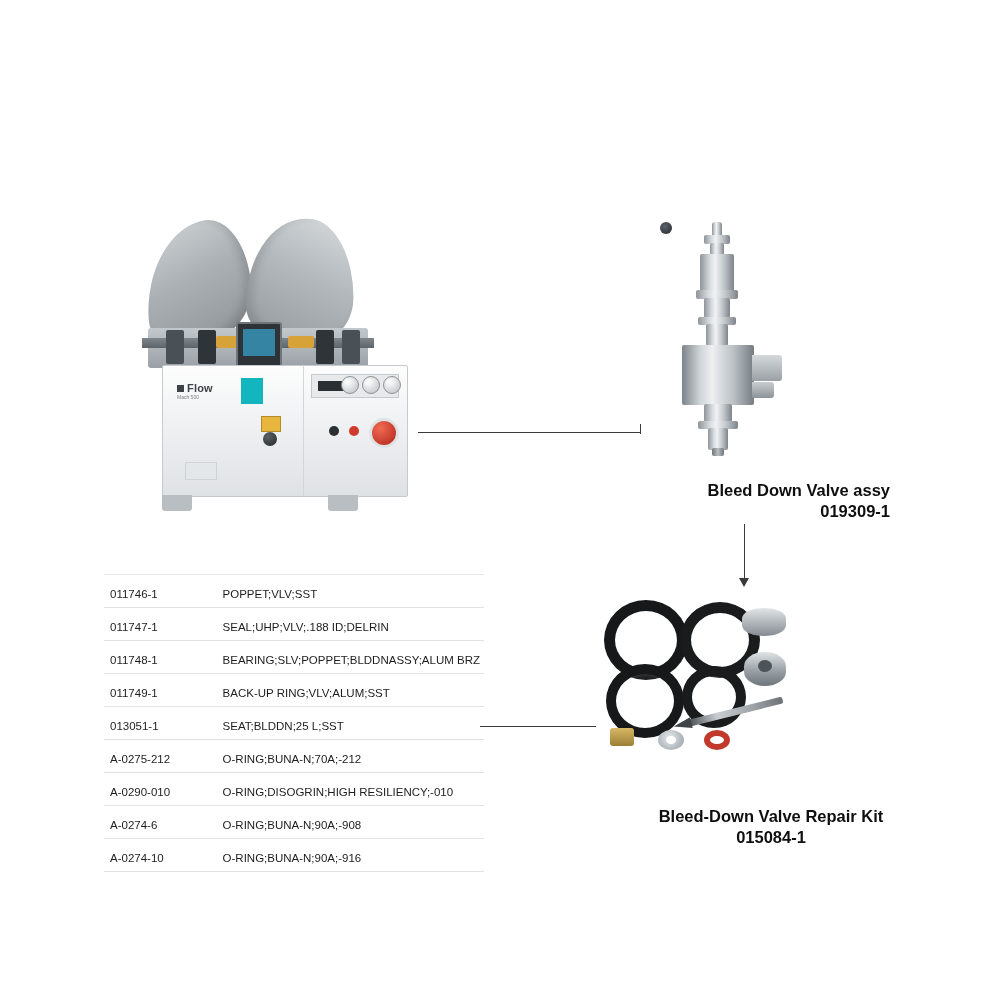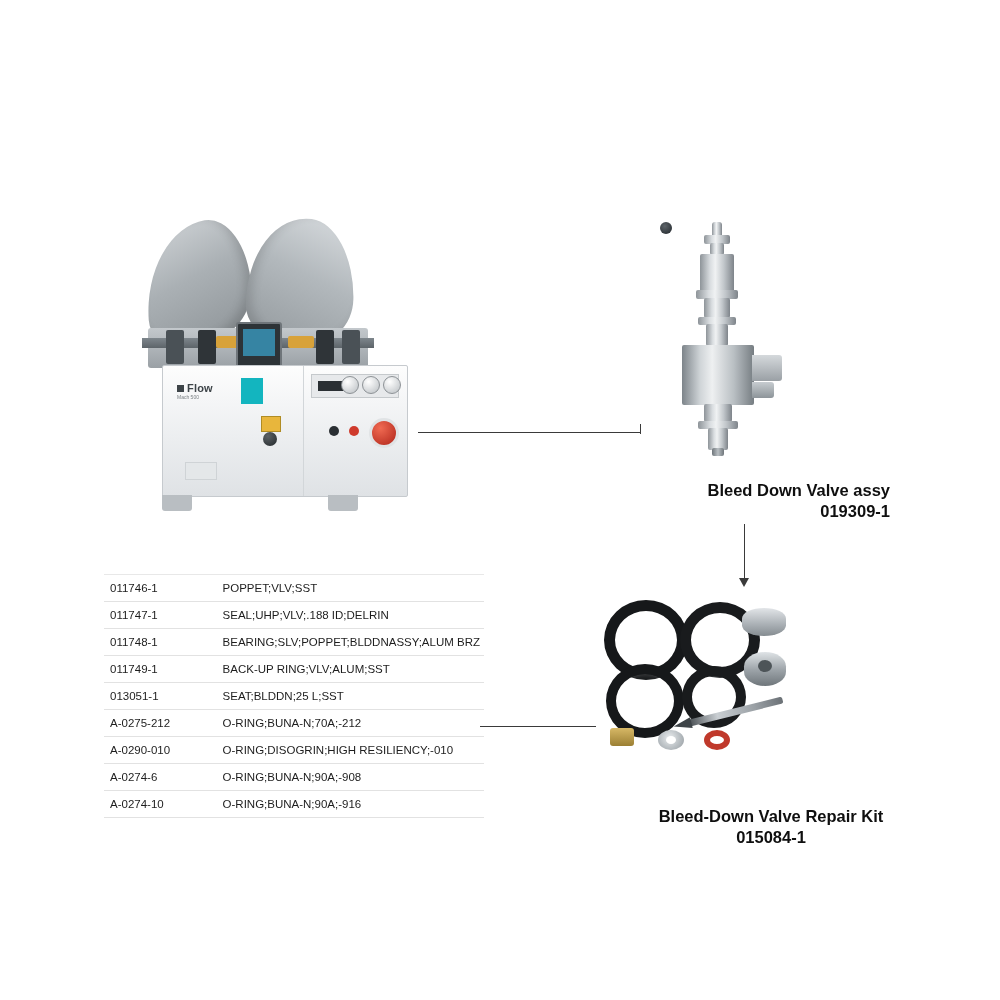--- a/index.html
+++ b/index.html
@@ -409,21 +409,21 @@
     font-size: 11.5px;
     color: #1d1d1d;
   }
   .parts-table tr {
     border-bottom: 1px solid #e2e2e2;
   }
   .parts-table tr:first-child {
     border-top: 1px solid #e8e8e8;
   }
   .parts-table td {
-    padding: 7px 4px 7px 4px;
+    padding: 13px 4px 7px 4px;
     vertical-align: middle;
     white-space: nowrap;
     overflow: hidden;
   }
   .parts-table td.pn {
     width: 112px;
     padding-left: 6px;
   }
   .parts-table td.desc {
     padding-left: 12px;

